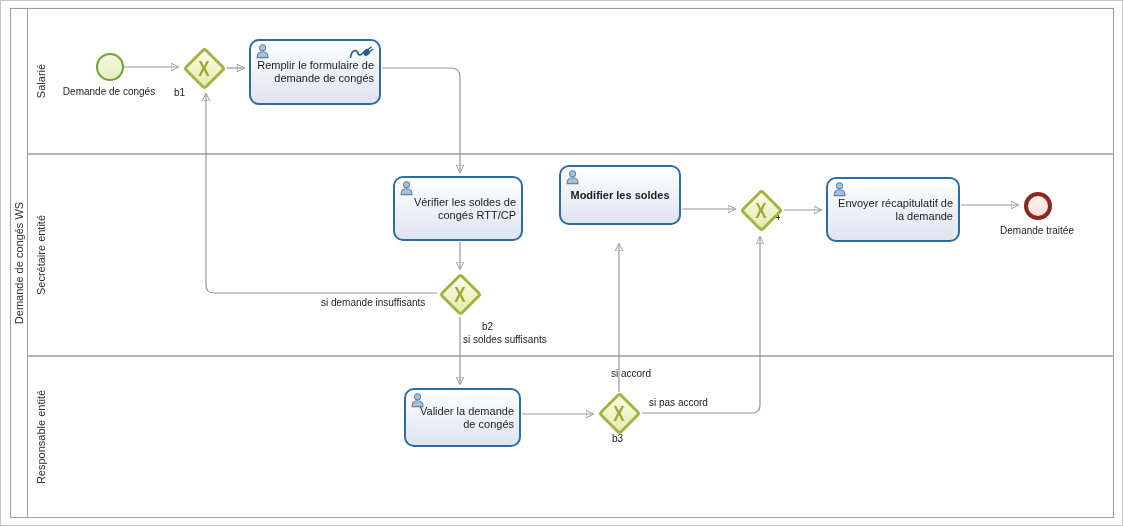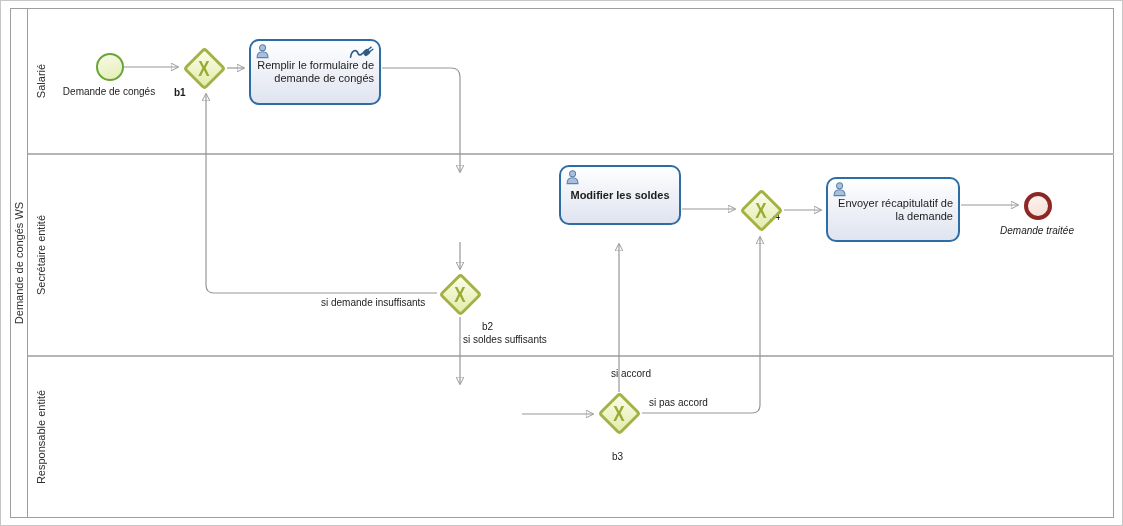--- a/index.html
+++ b/index.html
@@ -106,42 +106,56 @@
     <svg class="connector-plug-icon" viewBox="0 0 25 15">
       <path d="M1.5,12.5 C2.5,5.5 7.5,4.5 8.5,8.5 C9.2,11.3 12,10.5 12.8,8.8" fill="none" stroke="#2b5c88" stroke-width="1.6" stroke-linecap="round"></path>
       <g transform="rotate(-38 17.5 7.5)">
         <rect x="13.5" y="4.6" width="6.4" height="5.6" rx="1.6" fill="#2b5c88"></rect>
         <path d="M20,6.2 h3.4 M20,8.8 h3.4" stroke="#2b5c88" stroke-width="1.3" stroke-linecap="round"></path>
       </g>
     </svg>
     <span>Remplir le formulaire de demande de congés</span>
   </div>
 
+  <div class="task" style="left:392px;top:175px;width:130px;height:65px;">
+    <svg class="user-icon" viewBox="0 0 18 18">
+      <circle cx="8" cy="5" r="3.2" fill="#a9c0dd" stroke="#5d81ab" stroke-width="1.1"></circle>
+      <path d="M2.2,15.5 c0,-4.4 2.6,-6.2 5.8,-6.2 c3.2,0 5.8,1.8 5.8,6.2 z" fill="#a9c0dd" stroke="#5d81ab" stroke-width="1.1"></path>
+    </svg>
+    <span>Vérifier les soldes de congés RTT/CP</span>
+  </div>
 
   <div class="task" style="left:558px;top:164px;width:122px;height:60px;font-weight:bold;">
     <svg class="user-icon" viewBox="0 0 18 18">
       <circle cx="8" cy="5" r="3.2" fill="#a9c0dd" stroke="#5d81ab" stroke-width="1.1"></circle>
       <path d="M2.2,15.5 c0,-4.4 2.6,-6.2 5.8,-6.2 c3.2,0 5.8,1.8 5.8,6.2 z" fill="#a9c0dd" stroke="#5d81ab" stroke-width="1.1"></path>
     </svg>
     <span>Modifier les soldes</span>
   </div>
 
   <div class="task" style="left:825px;top:176px;width:134px;height:65px;">
     <svg class="user-icon" viewBox="0 0 18 18">
       <circle cx="8" cy="5" r="3.2" fill="#a9c0dd" stroke="#5d81ab" stroke-width="1.1"></circle>
       <path d="M2.2,15.5 c0,-4.4 2.6,-6.2 5.8,-6.2 c3.2,0 5.8,1.8 5.8,6.2 z" fill="#a9c0dd" stroke="#5d81ab" stroke-width="1.1"></path>
     </svg>
     <span>Envoyer récapitulatif de la demande</span>
   </div>
 
+  <div class="task" style="left:403px;top:387px;width:117px;height:59px;">
+    <svg class="user-icon" viewBox="0 0 18 18">
+      <circle cx="8" cy="5" r="3.2" fill="#a9c0dd" stroke="#5d81ab" stroke-width="1.1"></circle>
+      <path d="M2.2,15.5 c0,-4.4 2.6,-6.2 5.8,-6.2 c3.2,0 5.8,1.8 5.8,6.2 z" fill="#a9c0dd" stroke="#5d81ab" stroke-width="1.1"></path>
+    </svg>
+    <span>Valider la demande de congés</span>
+  </div>
 
   <div class="flabel centered" style="left:53px;top:85px;width:110px;">Demande de congés</div>
-  <div class="flabel" style="left:173px;top:86px;font-weight:bold;">b1</div>
+  <div class="flabel" style="left:173px;top:86px;">b1</div>
   <div class="flabel" style="left:481px;top:307px;margin-top:13px;">b2</div>
-  <div class="flabel" style="left:611px;top:450px;">b3</div>
+  <div class="flabel" style="left:611px;top:432px;">b3</div>
   <div class="flabel" style="left:768px;top:210px;">b4</div>
   <div class="flabel" style="left:320px;top:296px;">si demande insuffisants</div>
   <div class="flabel" style="left:462px;top:333px;">si soldes suffisants</div>
   <div class="flabel" style="left:575px;top:367px;margin-left:35px;">si accord</div>
   <div class="flabel" style="left:648px;top:396px;">si pas accord</div>
-  <div class="flabel centered" style="left:981px;top:224px;width:110px;font-style:italic;">Demande traitée</div>
+  <div class="flabel centered" style="left:981px;top:224px;width:110px;">Demande traitée</div>
 
 </div>
 
 </body></html>

